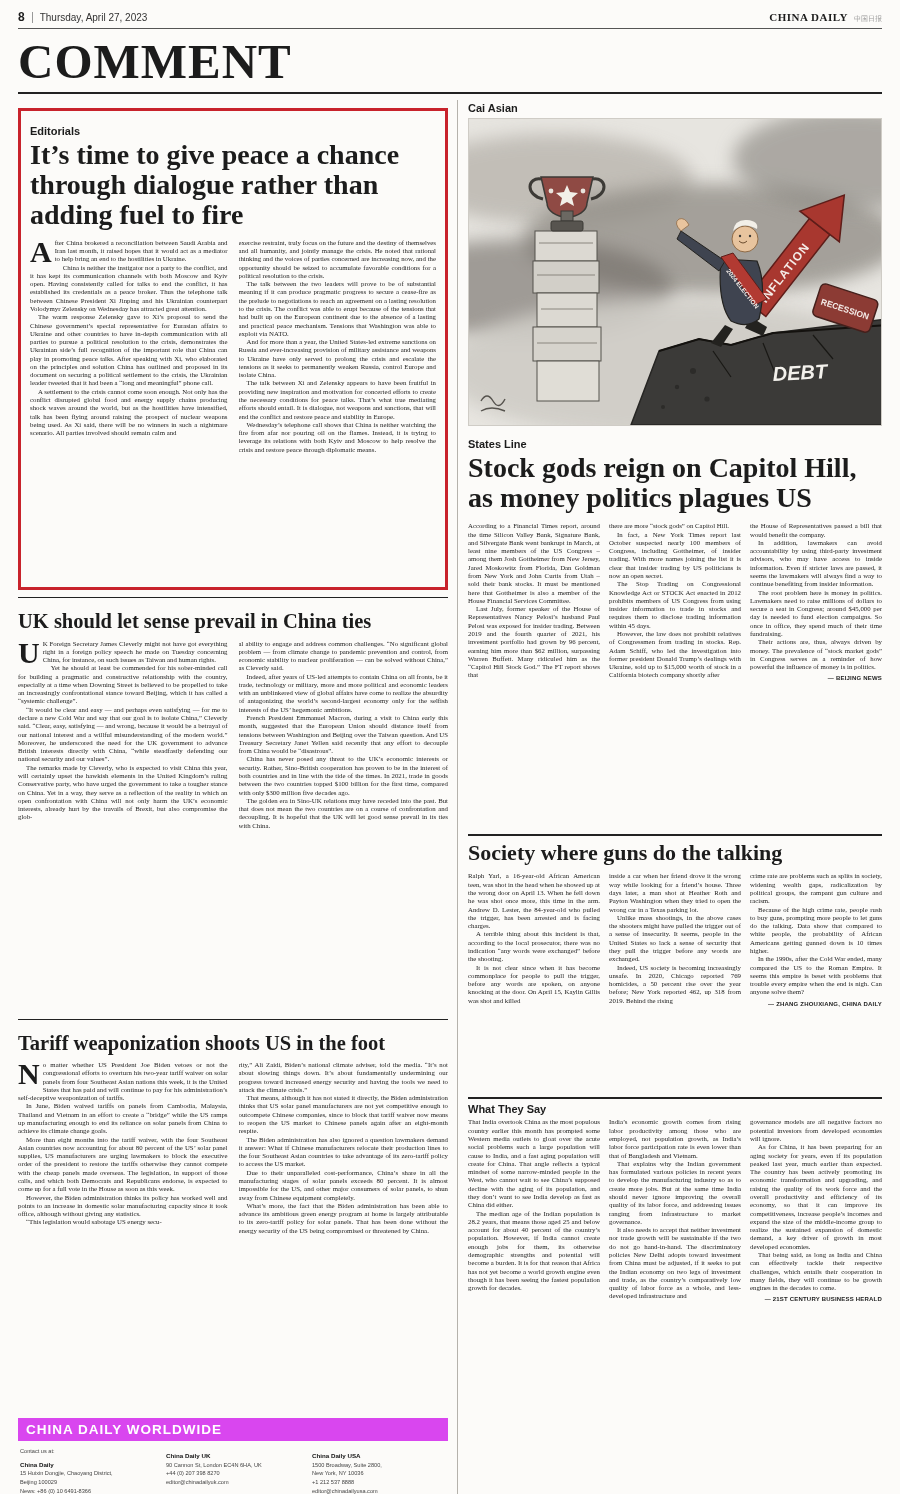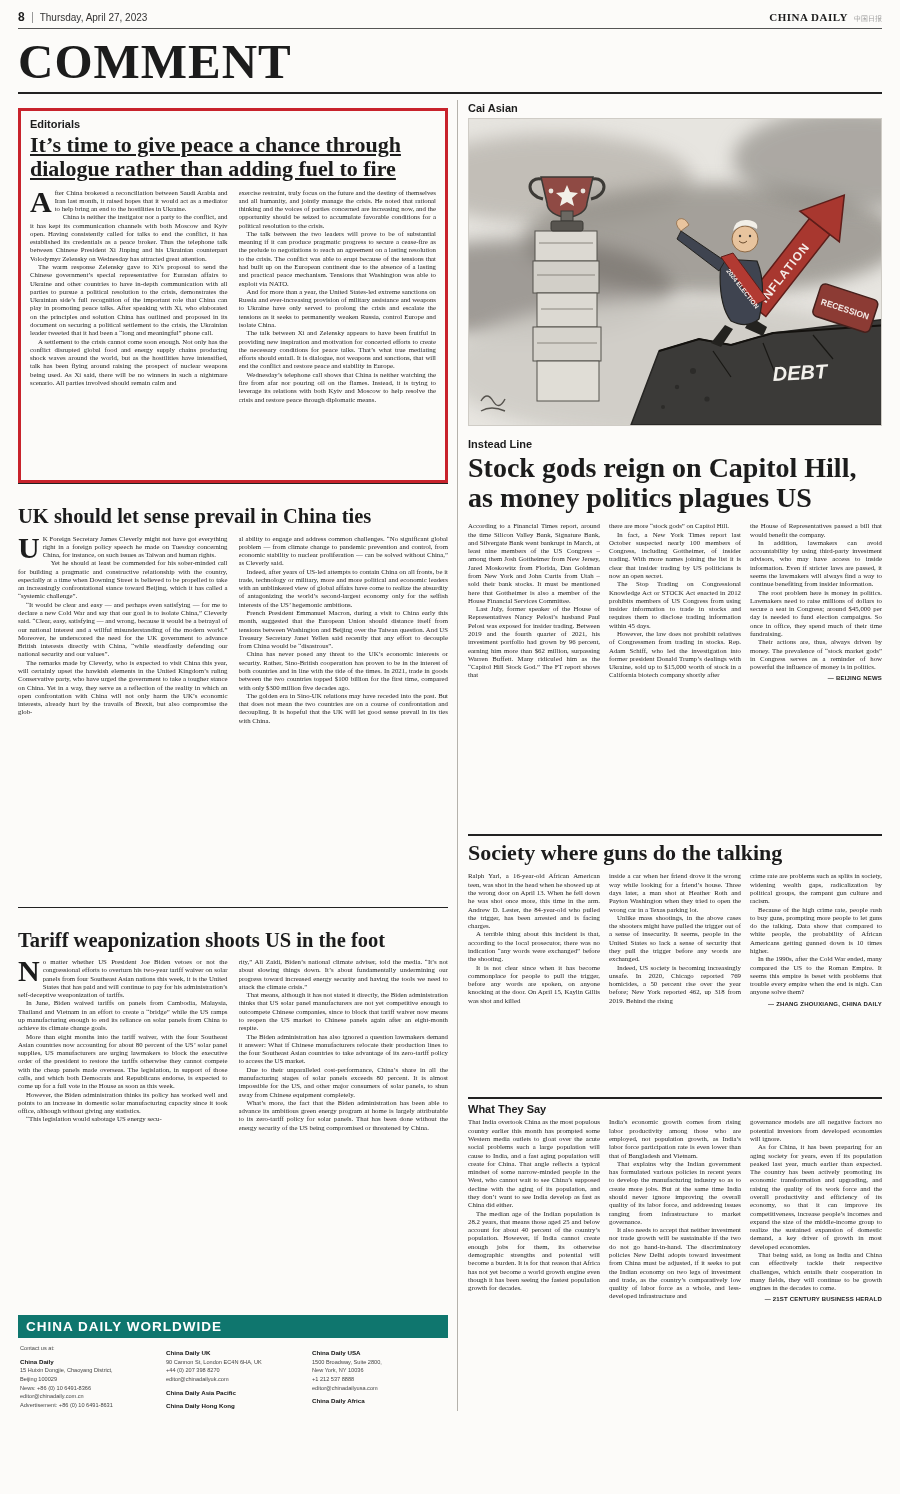--- a/index.html
+++ b/index.html
@@ -25,32 +25,32 @@
   
   .kicker { font-family:"Liberation Sans", sans-serif; font-weight:bold; font-size:11px; margin-bottom:3px; }
   .cols { display:flex; gap:11px; overflow:hidden; }
   .col { flex:1; font-size:6.8px; line-height:1.22; text-align:justify; overflow:hidden; }
   .col p { text-indent:8px; }
   .col p:first-child { text-indent:0; }
   .dropcap p:first-child::first-letter { float:left; font-size:30px; line-height:24px; font-weight:bold; padding:1px 3px 0 0; }
   .credit { font-family:"Liberation Sans", sans-serif; font-weight:bold; font-size:6px; text-align:right; margin-top:4px; letter-spacing:.2px; }
 
   
-  .editorial-box { border:3px solid #c8232c; margin-top:8px; padding:7px 9px 6px 9px; height:375px; overflow:hidden; }
-  .editorial-box h1 { font-size:22px; line-height:1.08; margin:2px 0 8px 0;text-decoration:underline; }
+  .editorial-box { border:3px solid #c8232c; margin-top:8px; padding:14px 9px 6px 9px; height:482px; overflow:hidden; }
+  .editorial-box h1 { font-size:28px; line-height:1.08; margin:2px 0 8px 0; }
   .editorial-box .cols { height:388px; }
 
-  .rule-section { border-top:1.5px solid #222; padding-top:21px; }
+  .rule-section { border-top:1.5px solid #222; margin-top:7px; padding-top:12px; }
   .left-region h2 { font-size:20.5px; line-height:1.05; margin:1px 0 7px 0; }
   .uk-cols { height:372px; }
   .tariff-cols { height:348px; }
 
   
   .worldwide { margin-top:9px; }
-  .ww-bar { background:#0f766e; color:#fff; font-family:"Liberation Sans", sans-serif; font-weight:bold; font-size:13.5px; letter-spacing:1px; padding:4px 8px; }
+  .ww-bar { background:#d946ef; color:#fff; font-family:"Liberation Sans", sans-serif; font-weight:bold; font-size:13.5px; letter-spacing:1px; padding:4px 8px; }
   .ww-cols { display:flex; gap:12px; padding:6px 2px 0 2px; font-family:"Liberation Sans", sans-serif; font-size:5.6px; color:#444; line-height:1.55; }
   .ww-col { flex:1; }
   .ww-name { font-weight:bold; font-size:6.2px; color:#111; margin-top:4px; }
   .ww-label { margin-bottom:2px; }
 
   
   .cartoon-label { font-family:"Liberation Sans", sans-serif; font-weight:bold; font-size:11px; margin:2px 0 4px 0; }
   .cartoon-frame { border:1px solid #cfccc6; background:#eceae6; height:308px; overflow:hidden; }
 
   
@@ -264,21 +264,21 @@
               <circle cx="287" cy="117" r="1.2" fill="#3c3a36"></circle>
             <path d="M258 138 L292 186 l12 -6 -34 -46 z" fill="#b23a32" stroke="#5e1d19" stroke-width="1"></path>
             <text x="263" y="152" font-size="6.4" fill="#f6eee9" transform="rotate(52 263 152)">2024 ELECTION</text>
           </g>
 
           <path d="M18 282 q6 -10 12 0 q6 10 12 -2 M18 292 q10 -6 24 0" stroke="#55524d" stroke-width="1.4" fill="none"></path>
         </svg>
       </div>
 
       <div class="opinion">
-        <div class="kicker">Instead Line</div>
+        <div class="kicker">States Line</div>
         <h2>Stock gods reign on Capitol Hill, as money politics plagues US</h2>
         <div class="cols three-cols stock-cols">
           <div class="col">
               <p>According to a Financial Times report, around the time Silicon Valley Bank, Signature Bank, and Silvergate Bank went bankrupt in March, at least nine members of the US Congress – among them Josh Gottheimer from New Jersey, Jared Moskowitz from Florida, Dan Goldman from New York and John Curtis from Utah – sold their bank stocks. It must be mentioned here that Gottheimer is also a member of the House Financial Services Committee.</p>
               <p>Last July, former speaker of the House of Representatives Nancy Pelosi’s husband Paul Pelosi was exposed for insider trading. Between 2019 and the fourth quarter of 2021, his investment portfolio had grown by 96 percent, earning him more than $62 million, surpassing Warren Buffett. Many ridiculed him as the “Capitol Hill Stock God.” The FT report shows that</p>
             </div>
           <div class="col">
               <p>there are more “stock gods” on Capitol Hill.</p>
               <p>In fact, a New York Times report last October suspected nearly 100 members of Congress, including Gottheimer, of insider trading. With more names joining the list it is clear that insider trading by US politicians is now an open secret.</p>
               <p>The Stop Trading on Congressional Knowledge Act or STOCK Act enacted in 2012 prohibits members of US Congress from using insider information to trade in stocks and requires them to disclose trading information within 45 days.</p>

